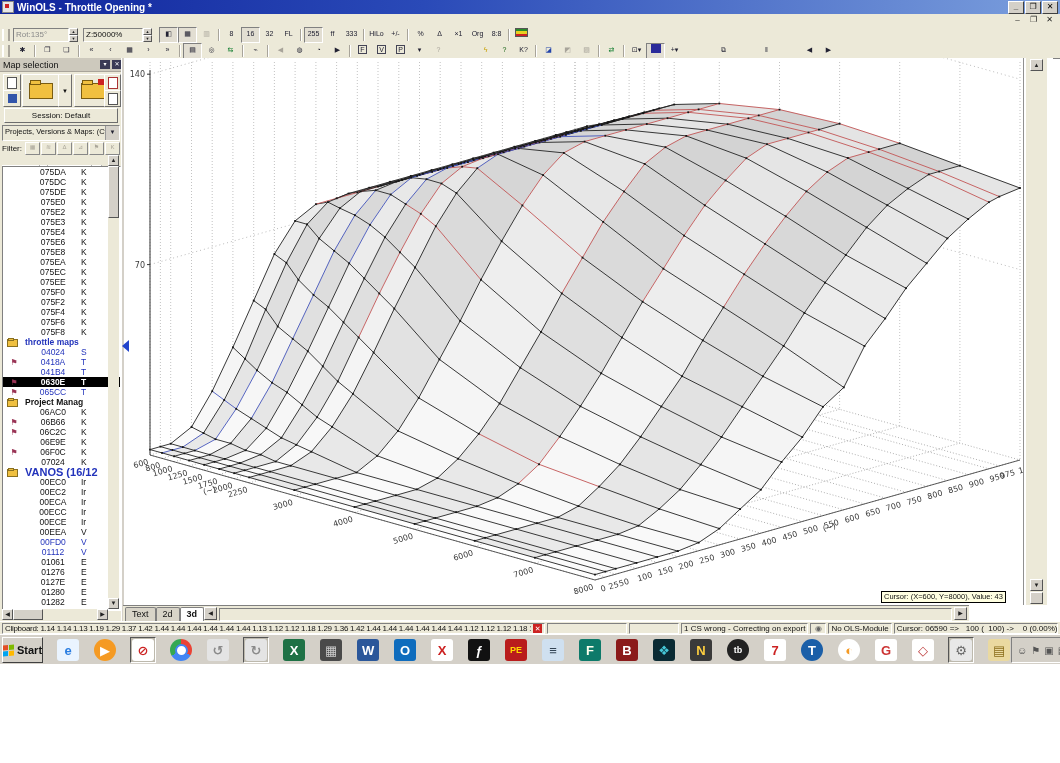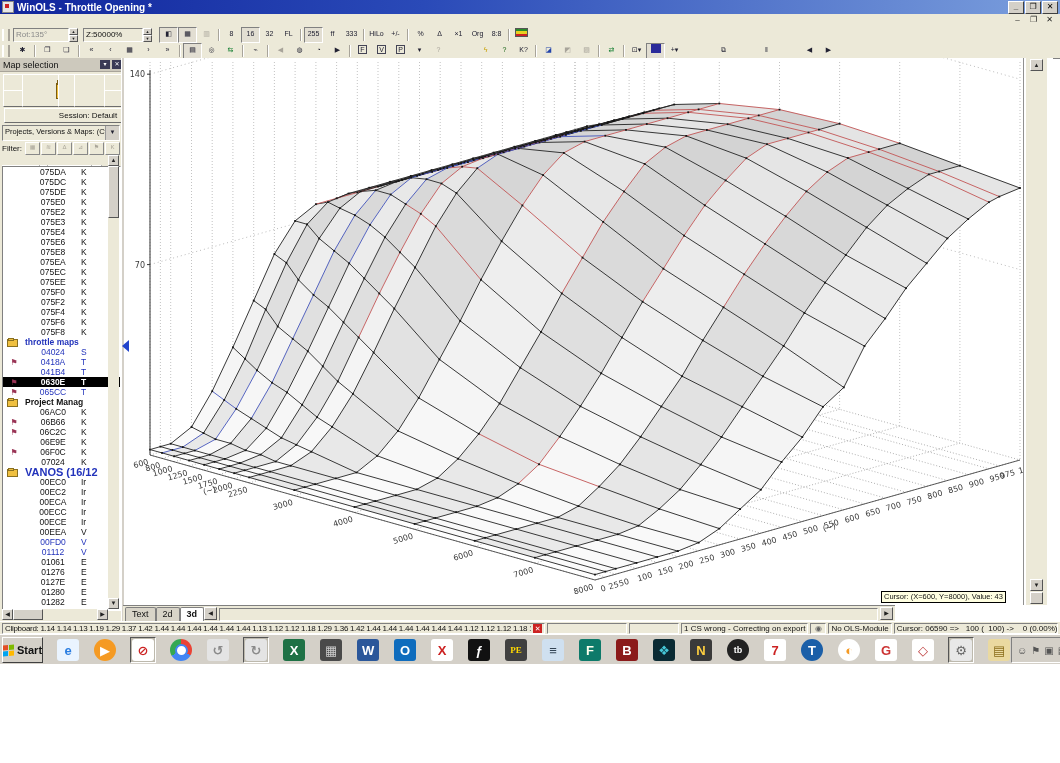--- a/index.html
+++ b/index.html
@@ -38,21 +38,21 @@
   .tsep{width:1px;height:12px;background:#a8a49a;border-right:1px solid #fff;margin:0 2px;}
   .stripes{display:inline-block;width:11px;height:7px;
     background:linear-gradient(#2a8a2a 0 33%,#e8d020 33% 66%,#c22 66% 100%);border:1px solid #555;}
   
   .panel{left:0;top:58px;width:121px;height:563px;background:#ece9d8;border-right:1px solid #808080;}
   .ptitle{left:0;top:0;width:121px;height:13px;background:#cdc9bd;display:flex;align-items:center;
     font-size:9px;padding-left:3px;border-bottom:1px solid #a8a49a;}
   .ptbtn{width:10px;height:9px;background:#3a3a55;margin-left:2px;color:#fff;font-size:6px;
     line-height:9px;text-align:center;}
   .pbtn{background:#ece9d8;border:1px solid;border-color:#fff #6d6d6d #6d6d6d #fff;
-    display:flex;align-items:center;justify-content:center;padding-left:27px;}
+    display:flex;align-items:center;justify-content:center;}
   .doc-ic{width:8px;height:10px;background:#fff;border:1px solid #555;}
   .disk-ic{width:9px;height:9px;background:#3355aa;}
   .folder-big{width:22px;height:14px;background:#f0c040;border:1px solid #7a5c10;position:relative;}
   .folder-big::before{content:"";position:absolute;left:0;top:-4px;width:9px;height:3px;
     background:#f0c040;border:1px solid #7a5c10;}
   .folder-big.red::after{content:"";position:absolute;right:-2px;top:-5px;width:8px;height:6px;background:#c22;}
   .sessbtn{font-size:8px;line-height:12px;text-align:center;}
   .combo{display:flex;height:14px;border:1px solid;border-color:#808080 #fff #fff #808080;background:#ece9d8;}
   .combo .val{flex:1;font-size:7.5px;line-height:12px;padding:0 2px;white-space:nowrap;overflow:hidden;}
   .combo .arr{width:13px;background:#d4d0c8;border-left:1px solid #999;font-size:6px;line-height:12px;
@@ -80,21 +80,21 @@
     font-size:6px;text-align:center;color:#222;box-sizing:border-box;}
   .thumb{background:#d4d0c8;border:1px solid;border-color:#fff #555 #555 #fff;box-sizing:border-box;}
   
   .mapwin{left:121px;top:58px;width:932px;height:563px;background:#fff;}
   .splitter{left:0;top:0;width:2px;height:563px;background:#d4d0c8;border-left:1px solid #fff;}
   .collapse-arrow{left:1px;top:282px;width:0;height:0;border:6px solid transparent;
     border-right:7px solid #2244cc;border-left:0;}
   .plot{left:2px;top:0;width:900px;height:547px;}
   .plot-right-edge{left:902px;top:0;width:1px;height:547px;background:#909090;}
   .vscroll{left:905px;top:0;width:21px;height:547px;}
-  .tabbar{left:2px;top:547px;width:772px;height:16px;background:#ece9d8;border-top:1px solid #808080;
+  .tabbar{left:2px;top:547px;width:846px;height:16px;background:#ece9d8;border-top:1px solid #808080;
     display:flex;align-items:flex-start;}
   .tab{height:13px;margin-top:1px;padding:0 6px;font-size:9px;line-height:12px;background:#d8d4c8;
     border:1px solid #808080;border-bottom:none;border-radius:2px 2px 0 0;}
   .tab.active{background:#fff;font-weight:bold;height:14px;}
   .tooltip{background:#ffffe1;border:1px solid #000;font-size:7.5px;line-height:10px;
     padding:0 2px;white-space:nowrap;}
   
   .statusbar{left:0;top:621px;width:1060px;height:13px;background:#ece9d8;display:flex;
     align-items:center;border-top:1px solid #fff;}
   .spanel{height:11px;border:1px solid;border-color:#808080 #fff #fff #808080;background:#ece9d8;
@@ -2037,21 +2037,21 @@
       <div class="qicon">
         <div class="face" style="background: rgb(15, 108, 189); color: rgb(255, 255, 255); font-size: 13px;">O</div>
       </div>
       <div class="qicon">
         <div class="face" style="background: rgb(255, 255, 255); color: rgb(204, 34, 34); font-size: 13px;">X</div>
       </div>
       <div class="qicon">
         <div class="face" style="background: rgb(17, 17, 17); color: rgb(255, 255, 255); font-size: 13px;">ƒ</div>
       </div>
       <div class="qicon">
-        <div class="face" style="background: #404040; color: rgb(255, 216, 0); font-size: 9px; font-family: Liberation Serif, serif;">PE</div>
+        <div class="face" style="background: #b91c1c; color: rgb(255, 216, 0); font-size: 9px;">PE</div>
       </div>
       <div class="qicon">
         <div class="face" style="background: rgb(207, 224, 240); color: rgb(51, 68, 85); font-size: 13px;">≡</div>
       </div>
       <div class="qicon">
         <div class="face" style="background: rgb(13, 122, 106); color: rgb(255, 255, 238); font-size: 13px;">F</div>
       </div>
       <div class="qicon">
         <div class="face" style="background: rgb(139, 26, 26); color: rgb(255, 255, 255); font-size: 13px;">B</div>
       </div>

